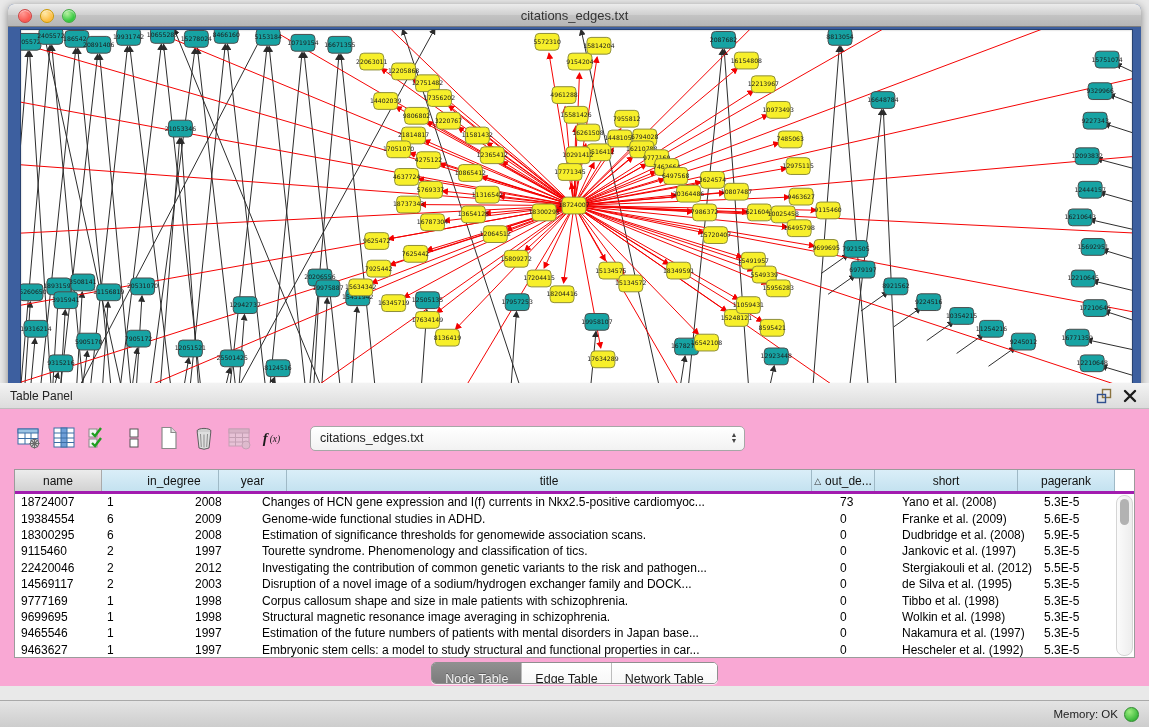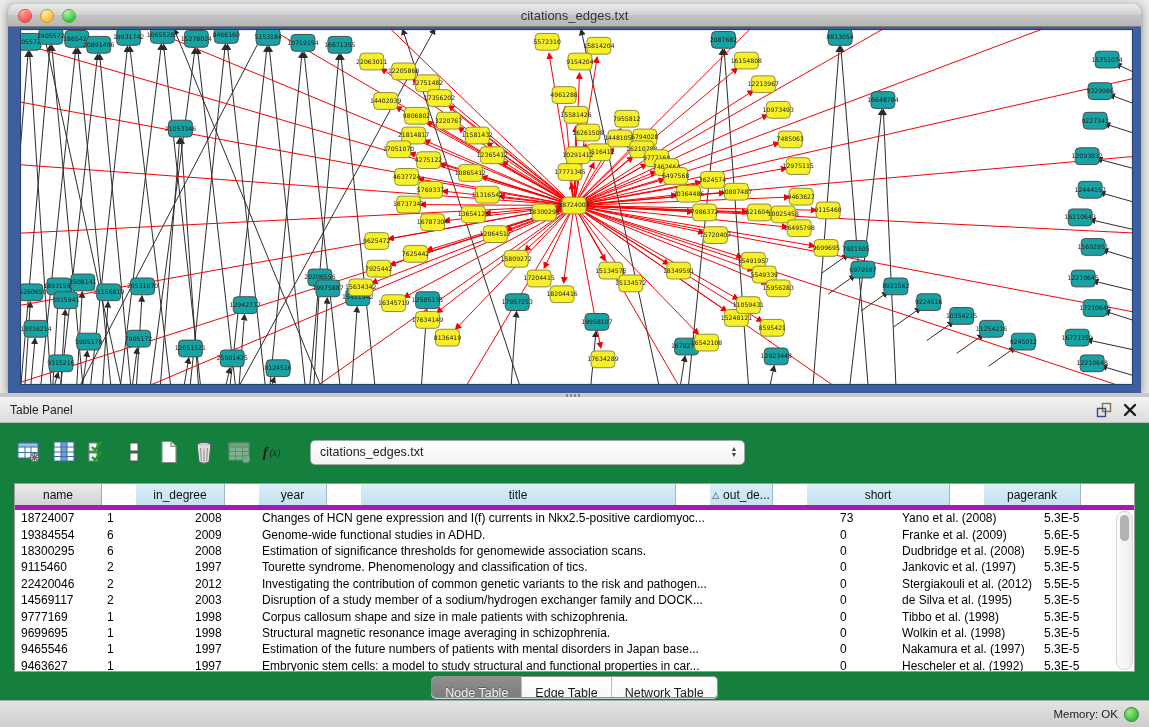--- a/index.html
+++ b/index.html
@@ -32,21 +32,21 @@
     overflow:hidden;
   }
   .canvas-frame svg{display:block;width:100%;height:100%;}
 
   
   .splitter{position:absolute;top:393px;left:0;width:1149px;height:4px;background:#c9c9c9;}
   .grip{position:absolute;top:394px;left:566px;width:14px;height:3px;
     background:repeating-linear-gradient(90deg,#8a8a8a 0 2px,transparent 2px 4px);}
 
   
-  .table-panel{position:absolute;top:397px;left:0;width:1149px;height:303px;background:#15803d;}
+  .table-panel{position:absolute;top:383px;left:0;width:1149px;height:303px;background:#f9a8d4;}
   .panel-header{
     height:25px;display:flex;align-items:center;padding:0 10px;
     font-size:12px;color:#222;background:linear-gradient(#f3f3f3,#dcdcdc);
     border-bottom:1px solid #bdbdbd;
   }
   .panel-header .spacer{flex:1;}
   .panel-hicon{width:18px;height:18px;margin-left:8px;cursor:pointer;}
 
   .toolbar{position:absolute;top:42px;left:16px;display:flex;align-items:center;}
   .tool{width:26px;height:26px;margin-right:9px;display:flex;align-items:center;justify-content:center;}
@@ -58,30 +58,30 @@
   .combo .val{padding-left:9px;flex:1;}
   .combo .steppers{
     width:20px;height:100%;display:flex;flex-direction:column;align-items:center;justify-content:center;
     color:#444;font-size:7px;line-height:6px;
   }
 
   .dtable{
     position:absolute;top:86px;left:14px;width:1119px;height:187px;
     background:#fff;border:1px solid #9b9b9b;display:flex;flex-direction:column;
   }
-  .thead{display:flex;height:21px;flex:0 0 21px;border-bottom:5px solid #a21caf;gap:34px;}
+  .thead{display:flex;height:21px;flex:0 0 21px;border-bottom:3px solid #a21caf;}
   .th{
     background:linear-gradient(#daeef8,#c4e2f0);border-right:1px solid #9fb9c6;
     display:flex;align-items:center;justify-content:center;
     font-size:12px;color:#111;overflow:hidden;white-space:nowrap;
   }
   .th.c0{background:linear-gradient(#ececec,#d2d2d2);border-right:1px solid #aaa;}
   .th .sortglyph{font-size:9px;margin-right:4px;color:#333;}
   .th-filler{flex:0 0 19px;background:#fff;border:none;}
-  .c0{flex:0 0 86px;} .c1{flex:0 0 88px;} .c2{flex:0 0 67px;}
+  .c0{flex:0 0 86px;} .c1{flex:0 0 88px;padding-left:28px;} .c2{flex:0 0 67px;}
   .c3{flex:1 1 auto;min-width:0;} .c4{flex:0 0 62px;} .c5{flex:0 0 142px;} .c6{flex:0 0 96px;}
   .tbody{flex:1;position:relative;overflow:hidden;}
   .tr{display:flex;height:16.4px;align-items:center;}
   .td{font-size:12px;color:#000;padding-left:6px;white-space:nowrap;overflow:hidden;box-sizing:border-box;}
   .vscroll{
     position:absolute;right:1px;top:1px;bottom:1px;width:15px;
     background:linear-gradient(90deg,#fbfbfb,#ededed);border:1px solid #d5d5d5;border-radius:8px;
   }
   .vthumb{width:9px;height:26px;margin:3px auto 0;background:#b2b2b2;border-radius:5px;}
 
@@ -954,21 +954,21 @@
           <div class="td c2">2012</div>
           <div class="td c3">Investigating the contribution of common genetic variants to the risk and pathogen...</div>
           <div class="td c4">0</div>
           <div class="td c5">Stergiakouli et al. (2012)</div>
           <div class="td c6">5.5E-5</div>
         </div>
         <div class="tr">
           <div class="td c0">14569117</div>
           <div class="td c1">2</div>
           <div class="td c2">2003</div>
-          <div class="td c3">Disruption of a study member of a sodium/hydrogen exchanger family and DOCK...</div>
+          <div class="td c3">Disruption of a novel image of a sodium/hydrogen exchanger family and DOCK...</div>
           <div class="td c4">0</div>
           <div class="td c5">de Silva et al. (1995)</div>
           <div class="td c6">5.3E-5</div>
         </div>
         <div class="tr">
           <div class="td c0">9777169</div>
           <div class="td c1">1</div>
           <div class="td c2">1998</div>
           <div class="td c3">Corpus callosum shape and size in male patients with schizophrenia.</div>
           <div class="td c4">0</div>

